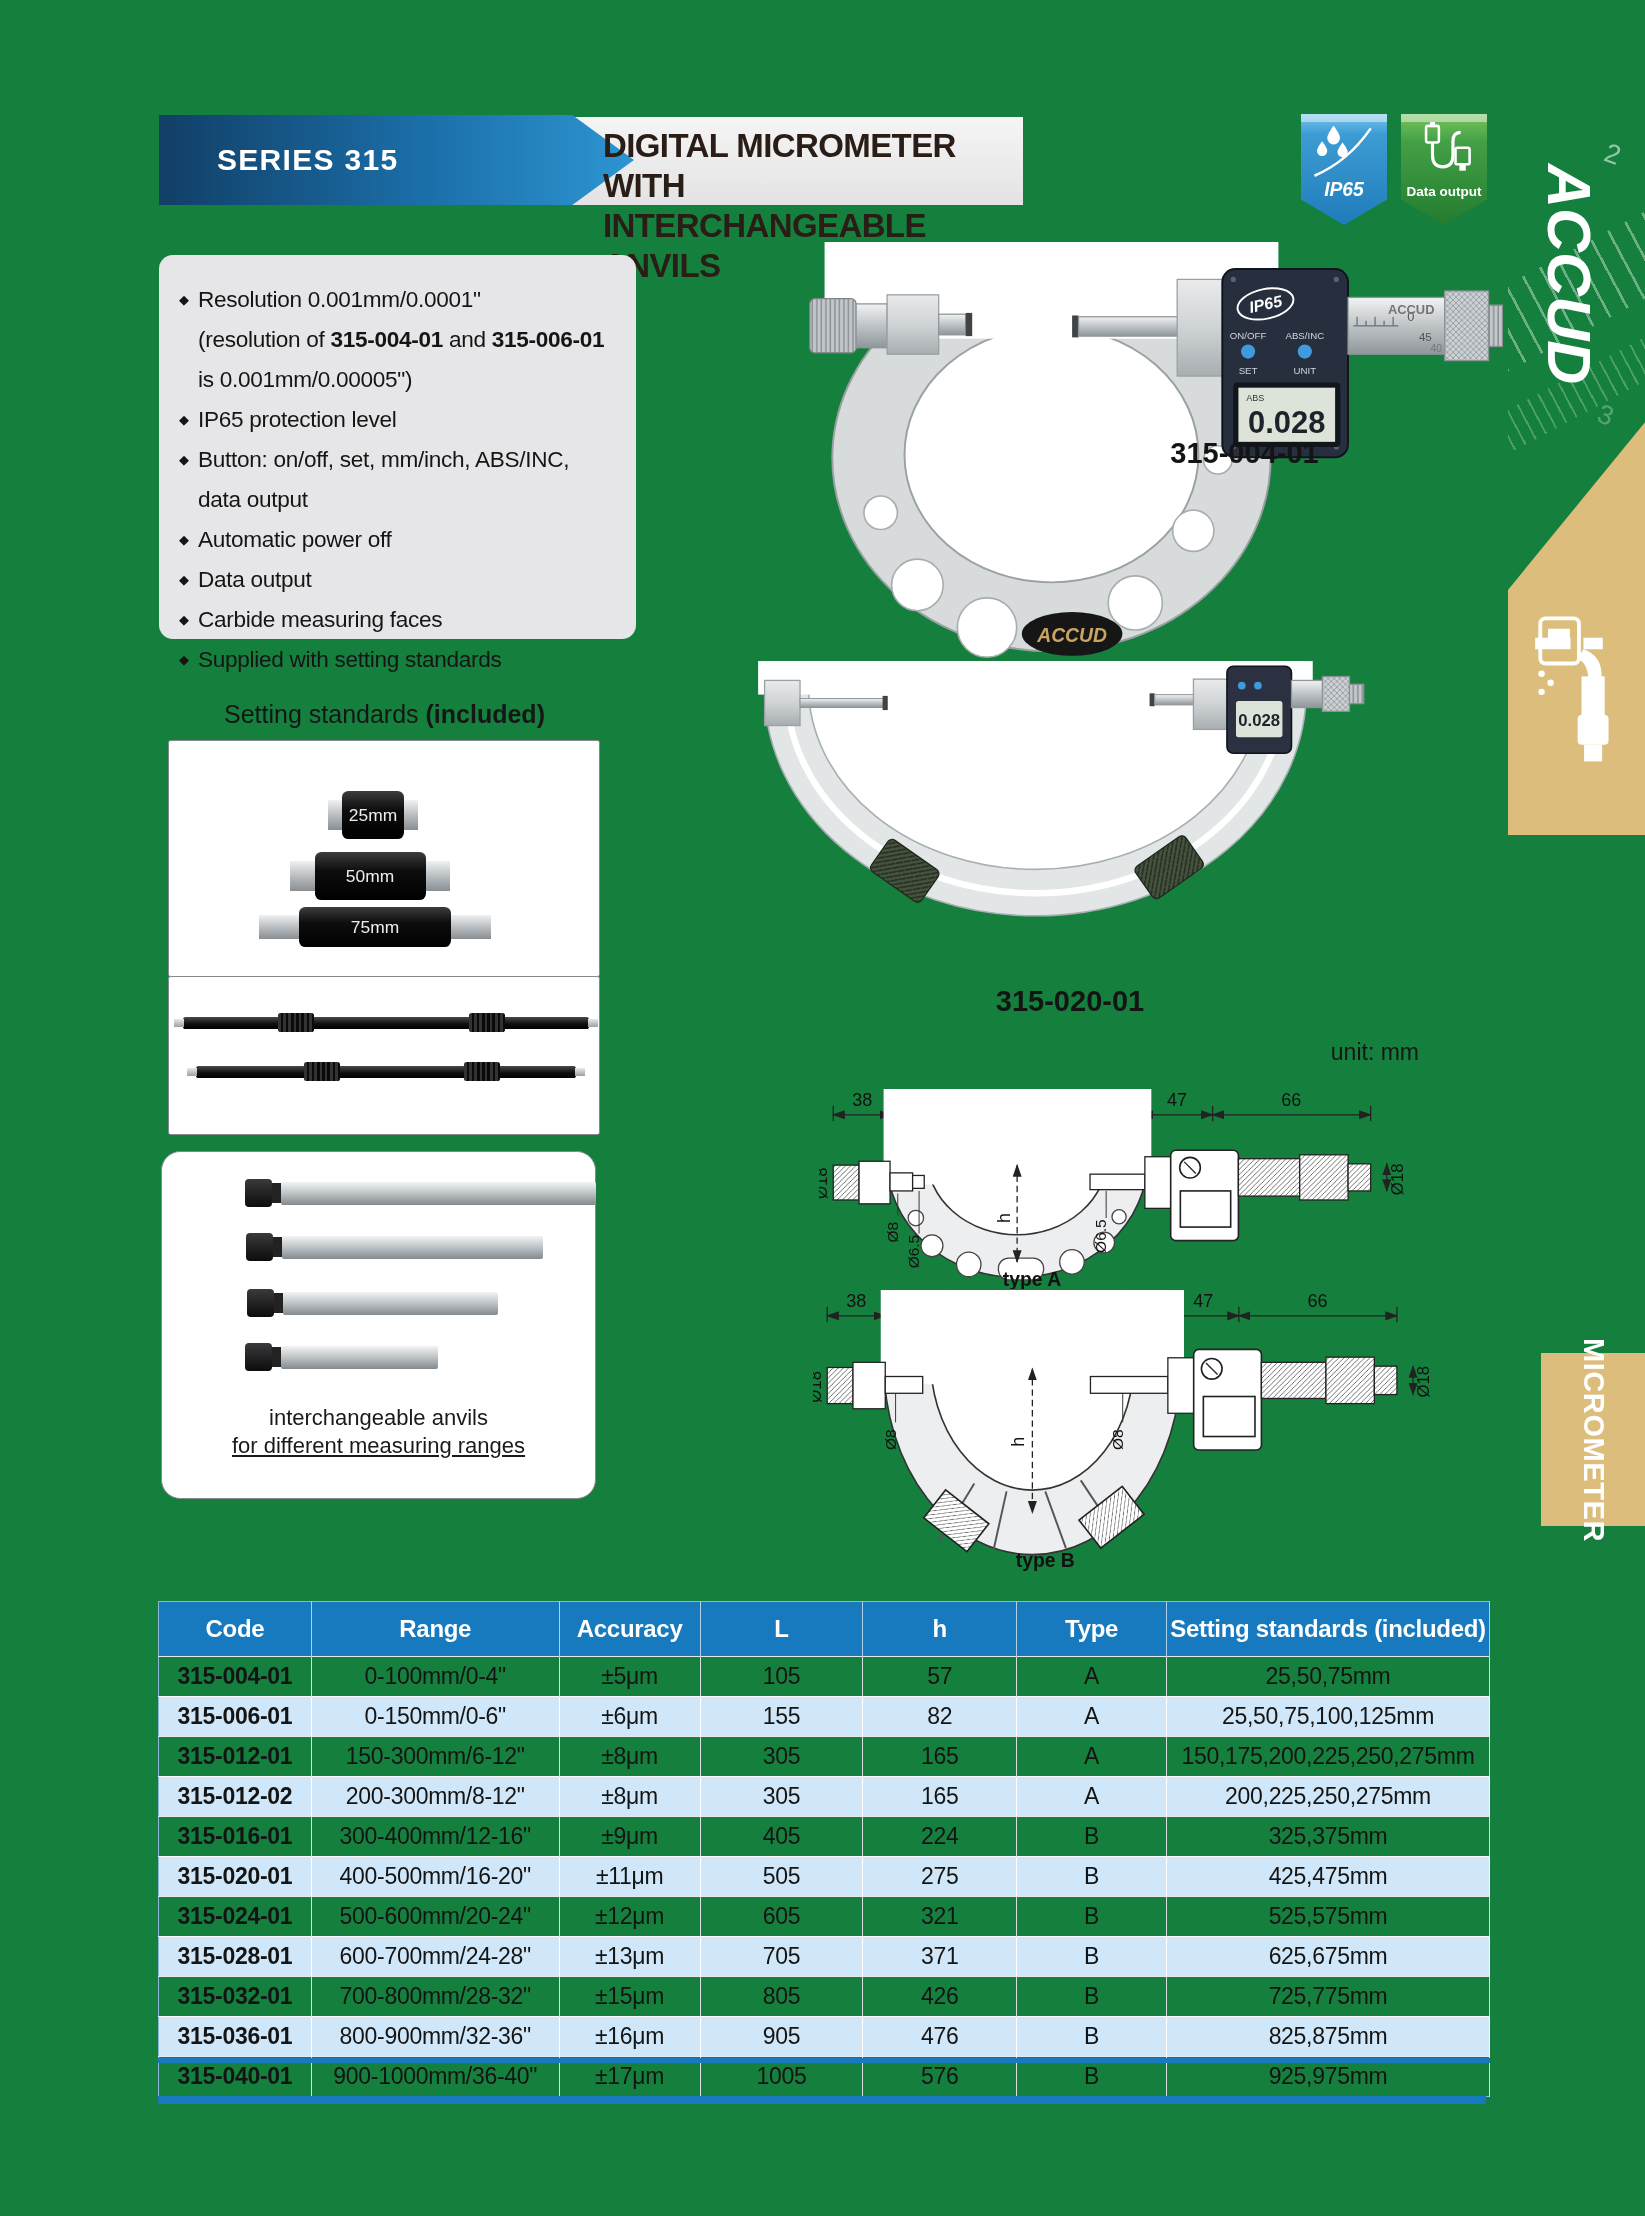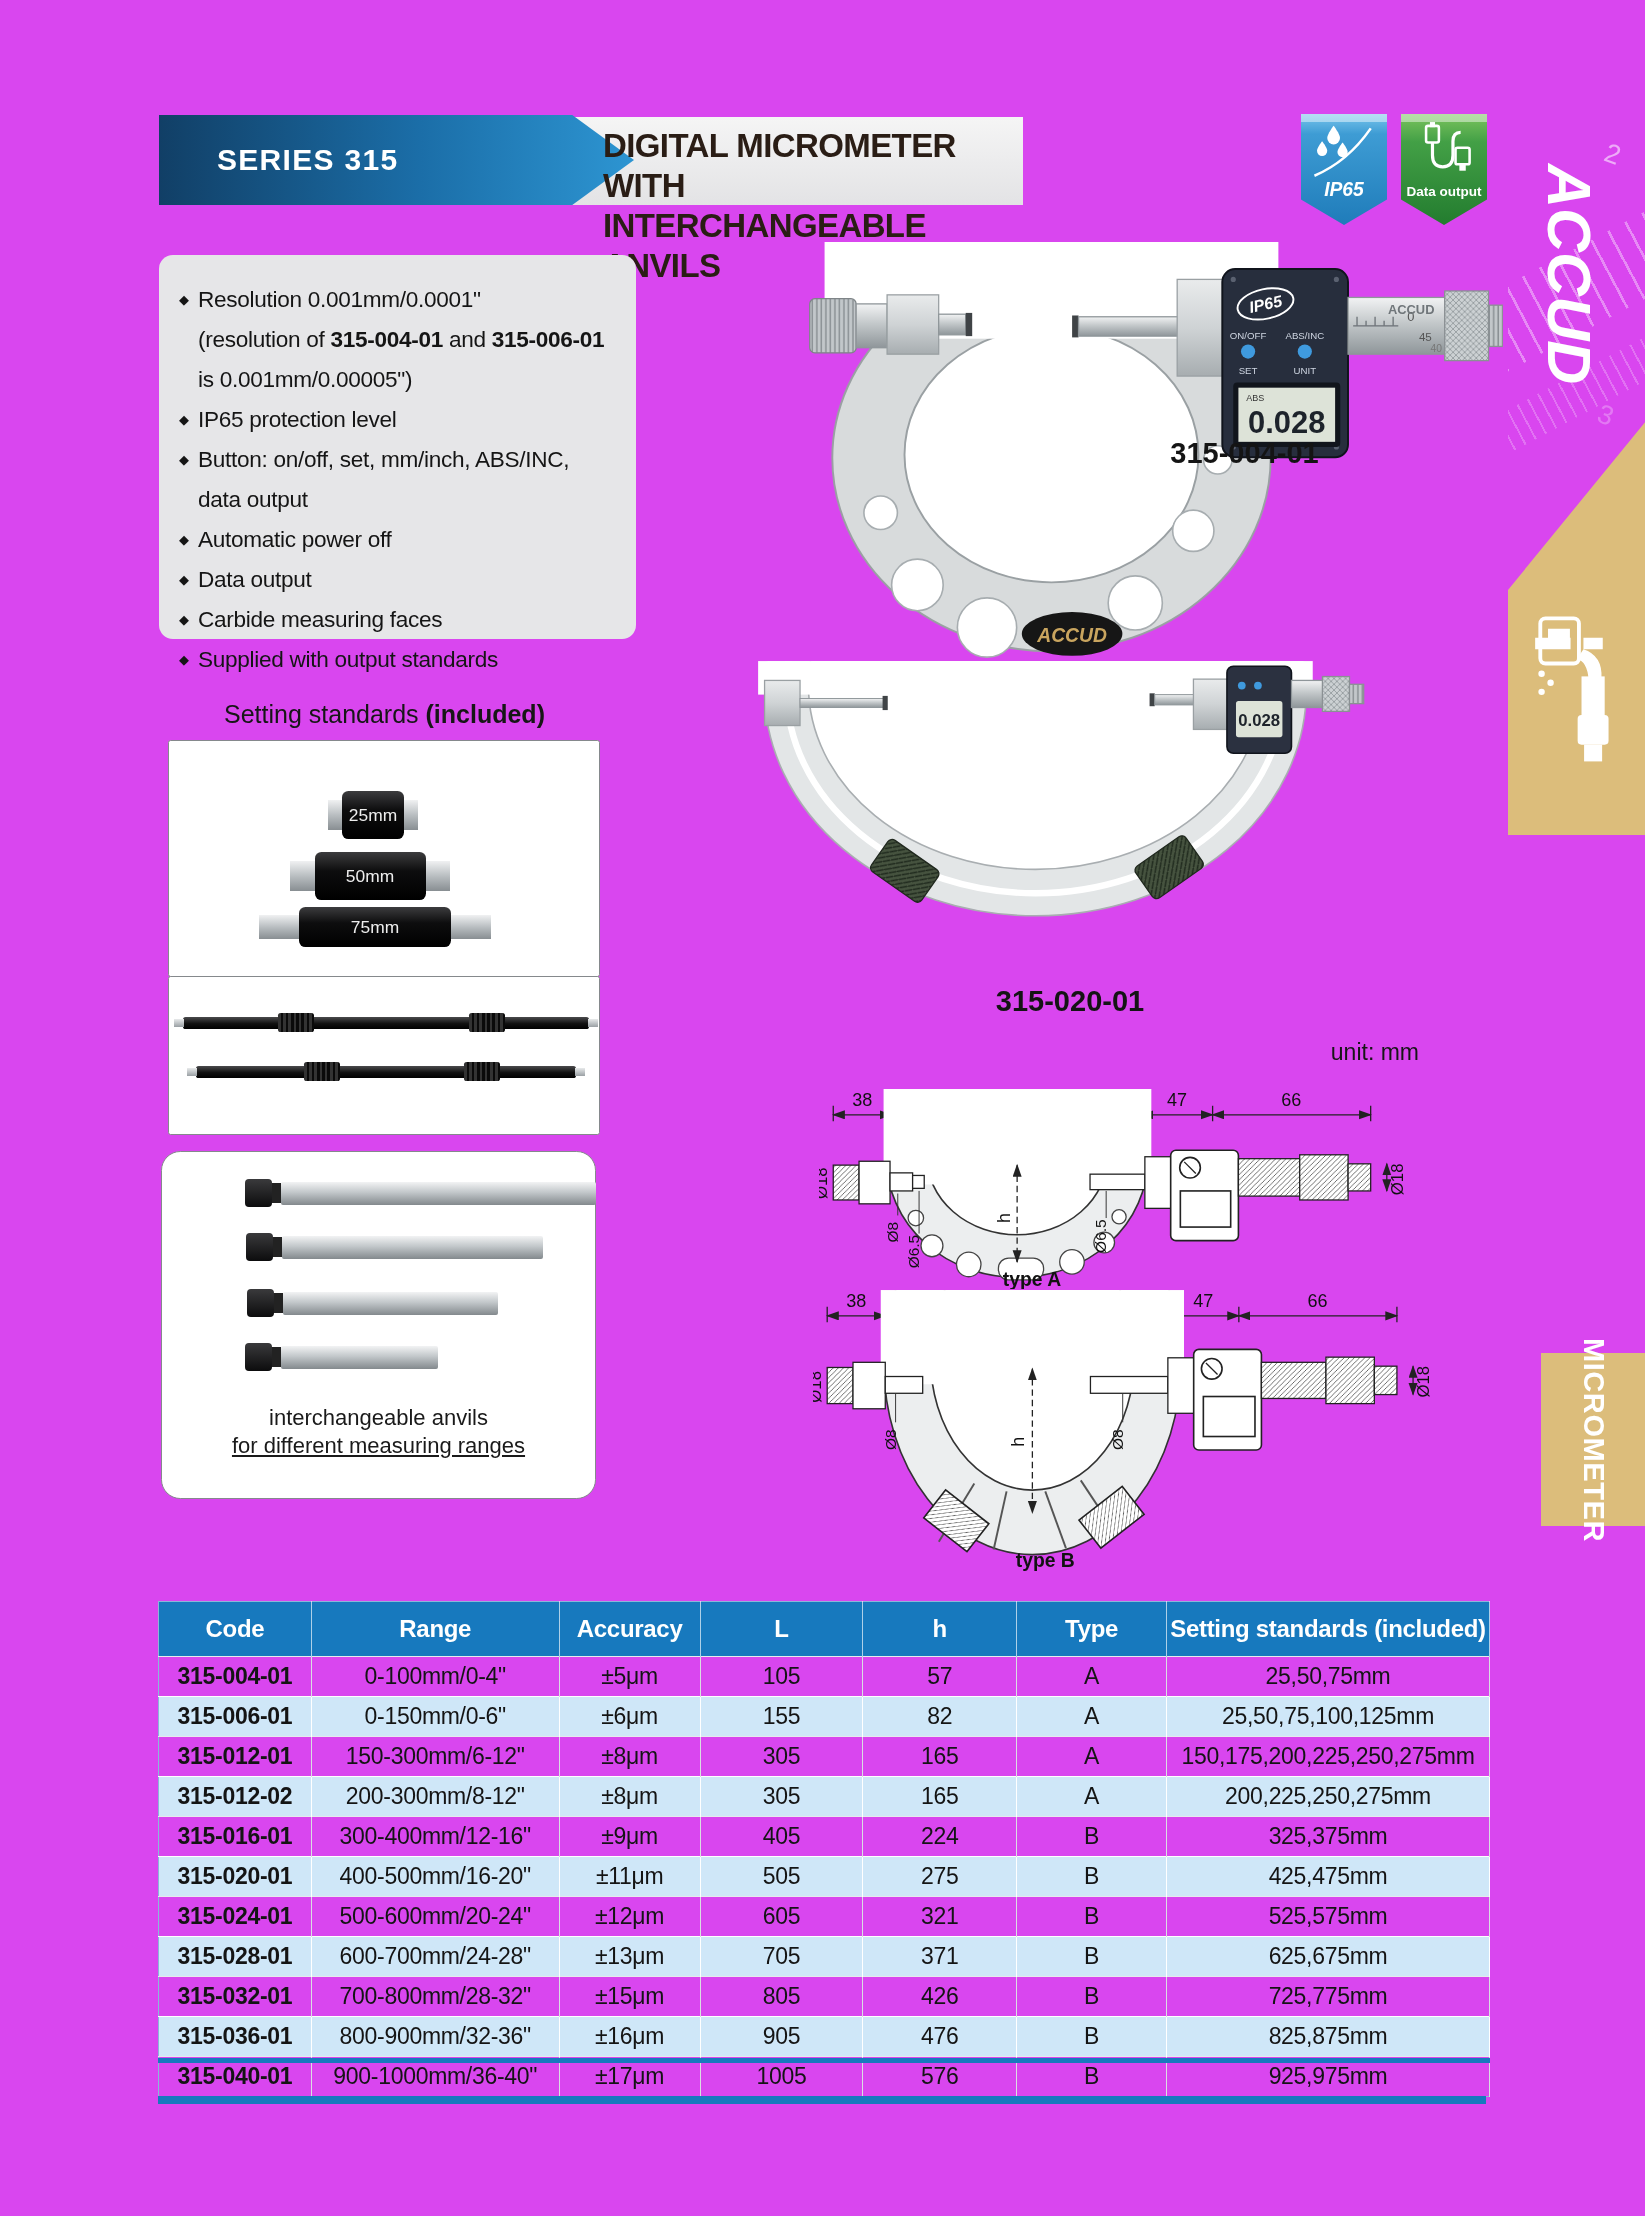--- a/index.html
+++ b/index.html
@@ -1,16 +1,16 @@
 <!DOCTYPE html>
 <html style="font-size:10.3px"><head>
 <meta charset="utf-8">
 <style>
   html,body{margin:0;padding:0;background:#ffffff;}
-  .page{position:relative;width:1645px;height:2216px;background:#d946ef;
+  .page{position:relative;width:1645px;height:2216px;background:#15803d;
         font-family:"Liberation Sans",sans-serif;color:#1c1c1c;overflow:hidden;}
   .abs{position:absolute;}
 
   
   .gray-band{left:159px;top:117px;width:864px;height:88px;
     background:linear-gradient(180deg,#f5f5f5,#e3e3e5);}
   .banner{left:159px;top:115px;width:475px;height:90px;
     background:linear-gradient(90deg,#113f66 0%,#1b6ea8 55%,#2d95d2 100%);
     clip-path:polygon(0 0,87% 0,100% 50%,87% 100%,0 100%);
     display:flex;align-items:center;}
@@ -238,21 +238,21 @@
         <div class="feat-row">
           <span class="diam">◆</span>
           <span class="feat-text"><span>Data output</span></span>
         </div>
         <div class="feat-row">
           <span class="diam">◆</span>
           <span class="feat-text"><span>Carbide measuring faces</span></span>
         </div>
         <div class="feat-row">
           <span class="diam">◆</span>
-          <span class="feat-text"><span>Supplied with output standards</span></span>
+          <span class="feat-text"><span>Supplied with setting standards</span></span>
         </div>
       </div>
   </div>
 
   <div class="abs std-heading">
     <span>Setting standards </span><b>(included)</b>
   </div>
 
   <div class="abs std-box box-cyl">
     <div class="cyl" style="left:159px;top:50px;width:90px;height:48px;">

